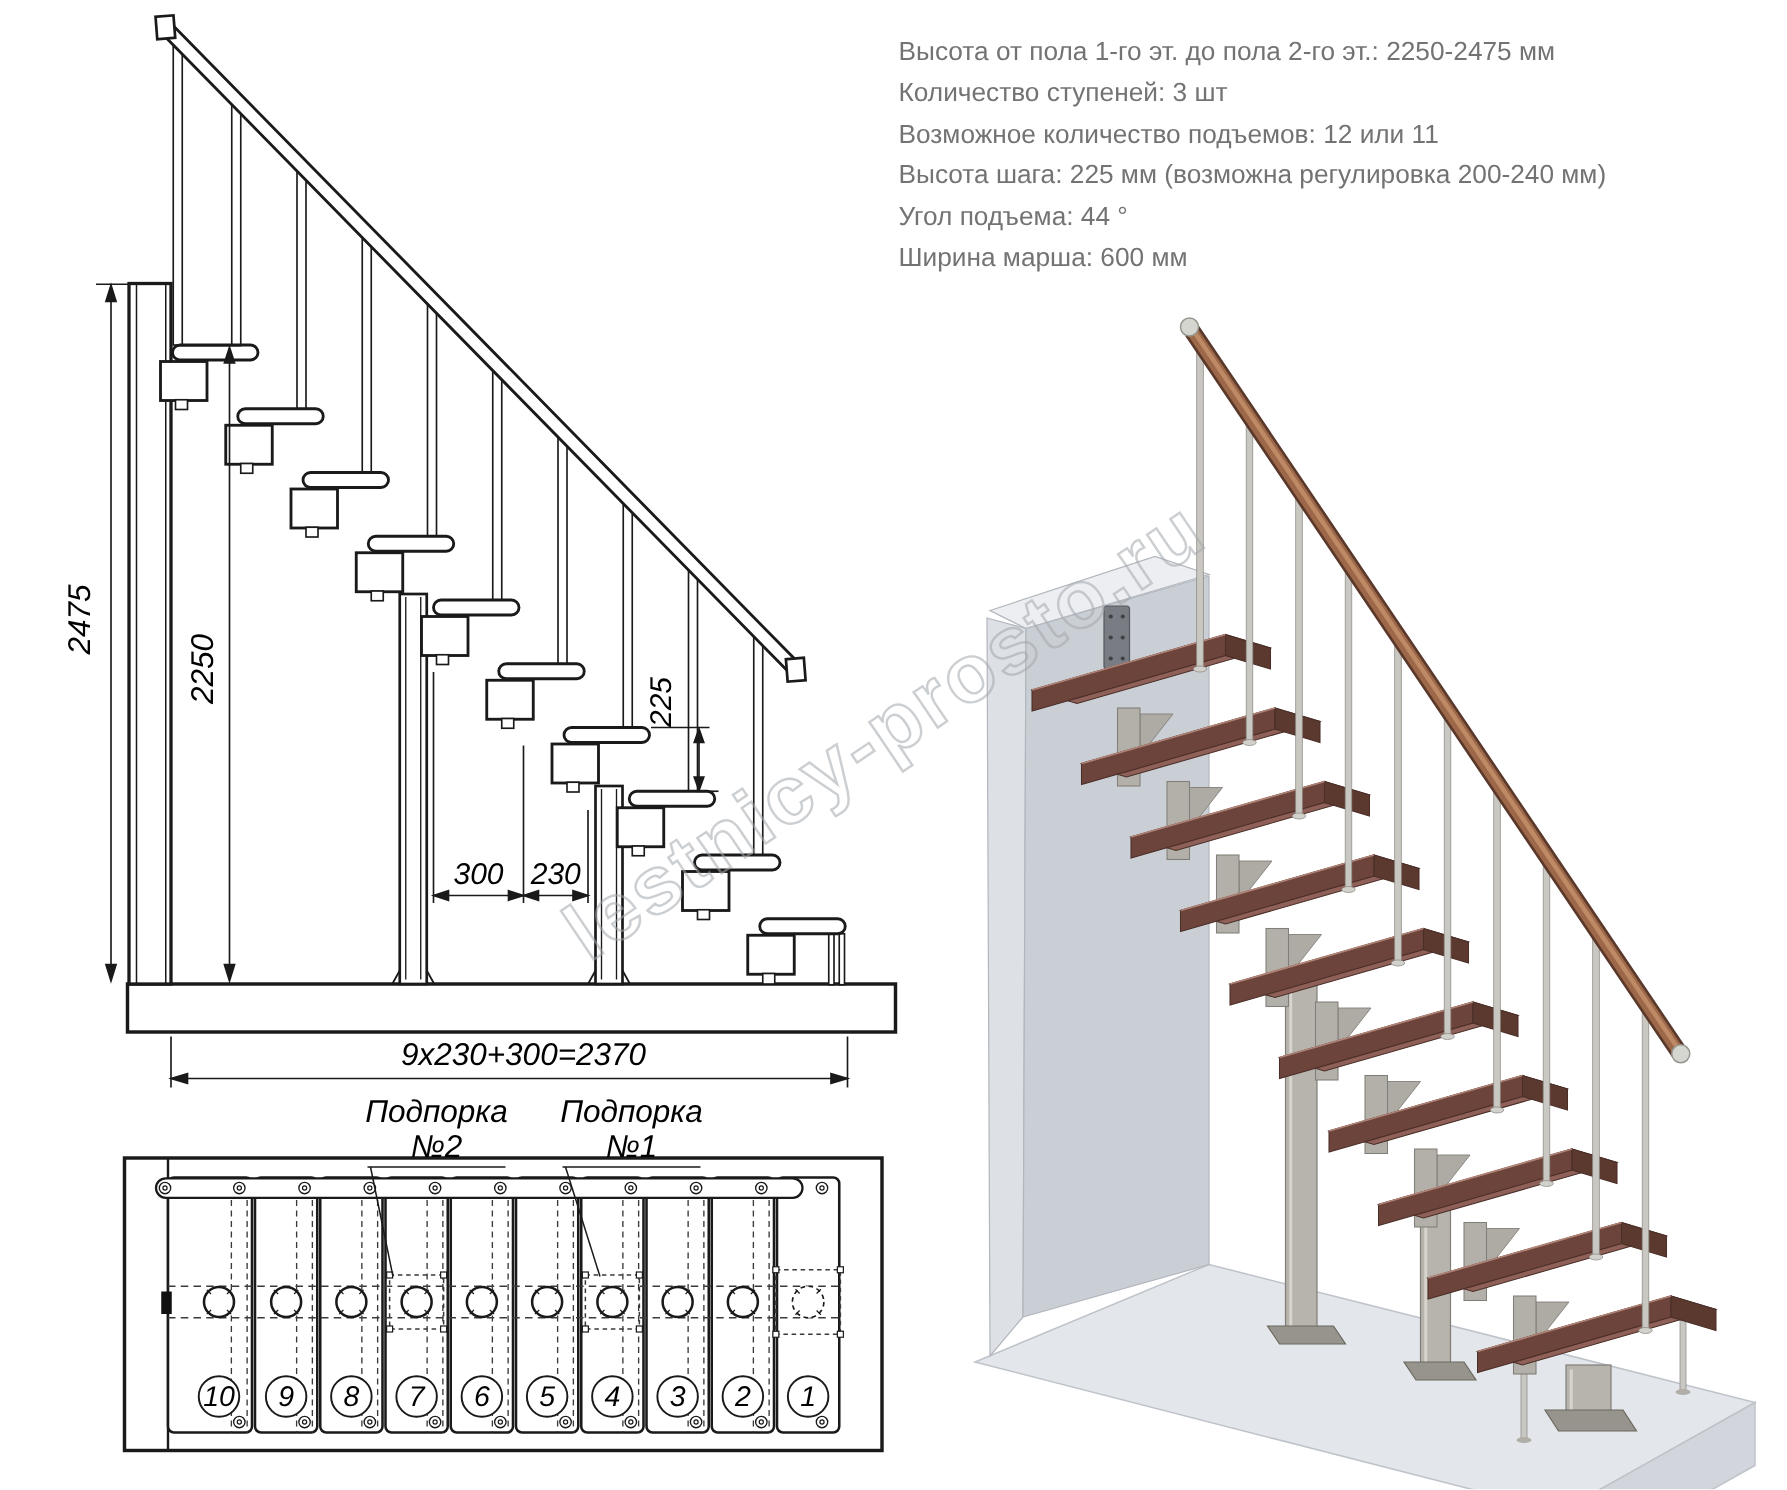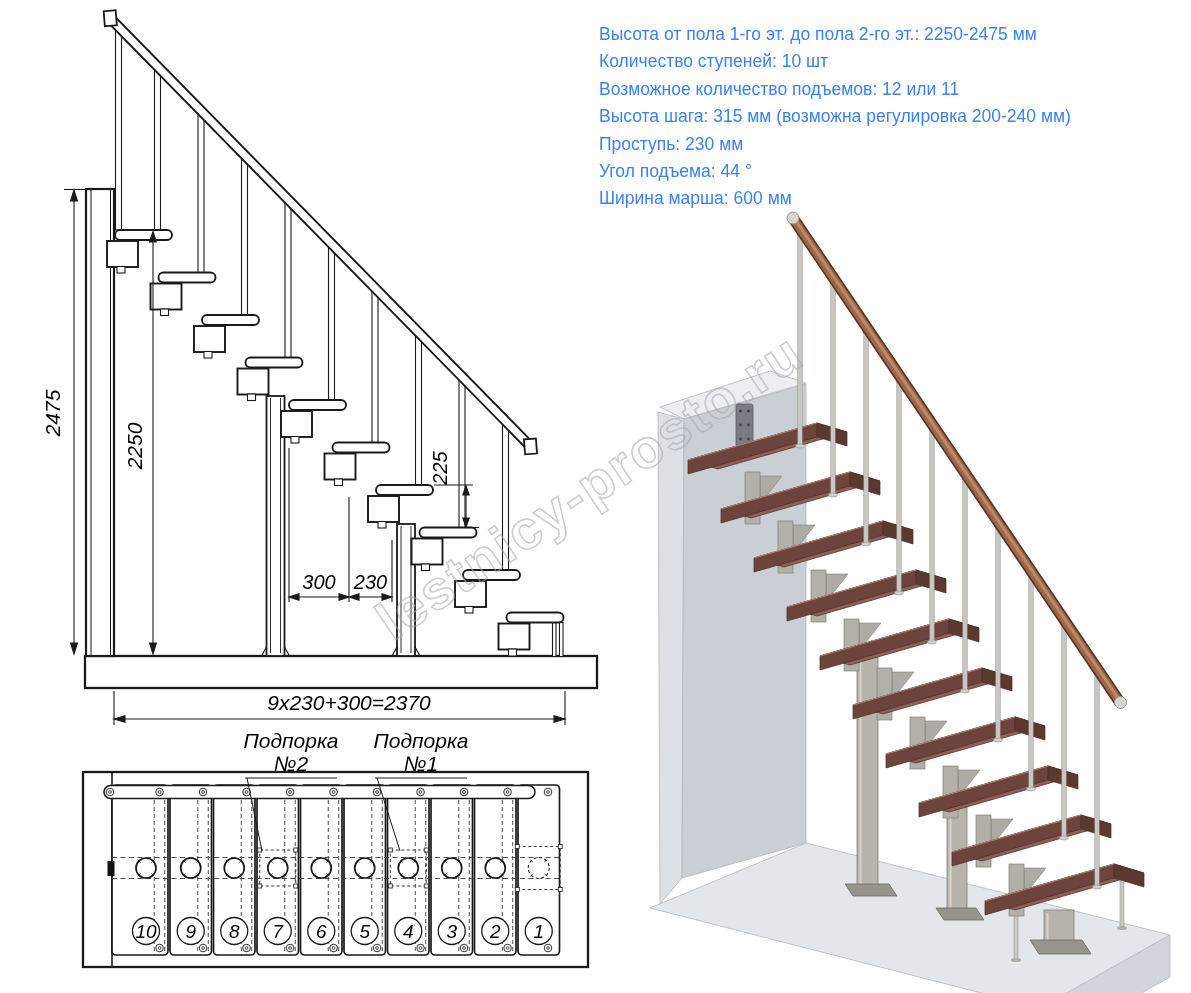--- a/index.html
+++ b/index.html
@@ -7,21 +7,21 @@
         font-family:"Liberation Sans",sans-serif;}
   #drawing-svg{position:absolute;left:0;top:0;}
   svg text{font-family:"Liberation Sans",sans-serif;}
   .dim-label{font-style:italic;font-size:21px;fill:#000;}
   .dim-label-sm{font-style:italic;font-size:20px;fill:#000;}
   .run-label{font-style:italic;font-size:20px;fill:#000;}
   .pod-label{font-style:italic;font-size:21px;fill:#000;}
   .num-label{font-style:italic;font-size:19px;fill:#000;}
   .wm-text{font-size:54px;font-weight:bold;letter-spacing:2px;fill:none;
            stroke:#a4a8ad;stroke-width:1.6px;opacity:0.55;}
-  #specs{position:absolute;left:599px;top:21px;width:540px;color:#3b82f6;
+  #specs{position:absolute;left:599px;top:21px;width:540px;color:#737373;
          font-size:17.5px;line-height:27.4px;}
   #specs .spec-line{white-space:nowrap;}
 </style>
 </head>
 <body>
 
 <div id="page">
 
   <svg id="drawing-svg" width="1191" height="993" viewBox="0 0 1191 993">
 
@@ -465,20 +465,19 @@
         <line x1="247" y1="778" x2="262" y2="851"></line>
         <line x1="377" y1="778" x2="400" y2="851"></line>
       </g>
     </g>
 
     <text class="wm-text" transform="translate(600 502) rotate(-34)" text-anchor="middle" textLength="500" lengthAdjust="spacingAndGlyphs">lestnicy-prosto.ru</text>
   </svg>
 
   <div id="specs">
     <div class="spec-line">Высота от пола 1-го эт. до пола 2-го эт.: 2250-2475 мм</div>
-    <div class="spec-line">Количество ступеней: 10 шт</div>
+    <div class="spec-line">Количество ступеней: 3 шт</div>
     <div class="spec-line">Возможное количество подъемов: 12 или 11</div>
-    <div class="spec-line">Высота шага: 315 мм (возможна регулировка 200-240 мм)</div>
-    <div class="spec-line">Проступь: 230 мм</div>
+    <div class="spec-line">Высота шага: 225 мм (возможна регулировка 200-240 мм)</div>
     <div class="spec-line">Угол подъема: 44 °</div>
     <div class="spec-line">Ширина марша: 600 мм</div>
   </div>
 </div>
 
 </body></html>

